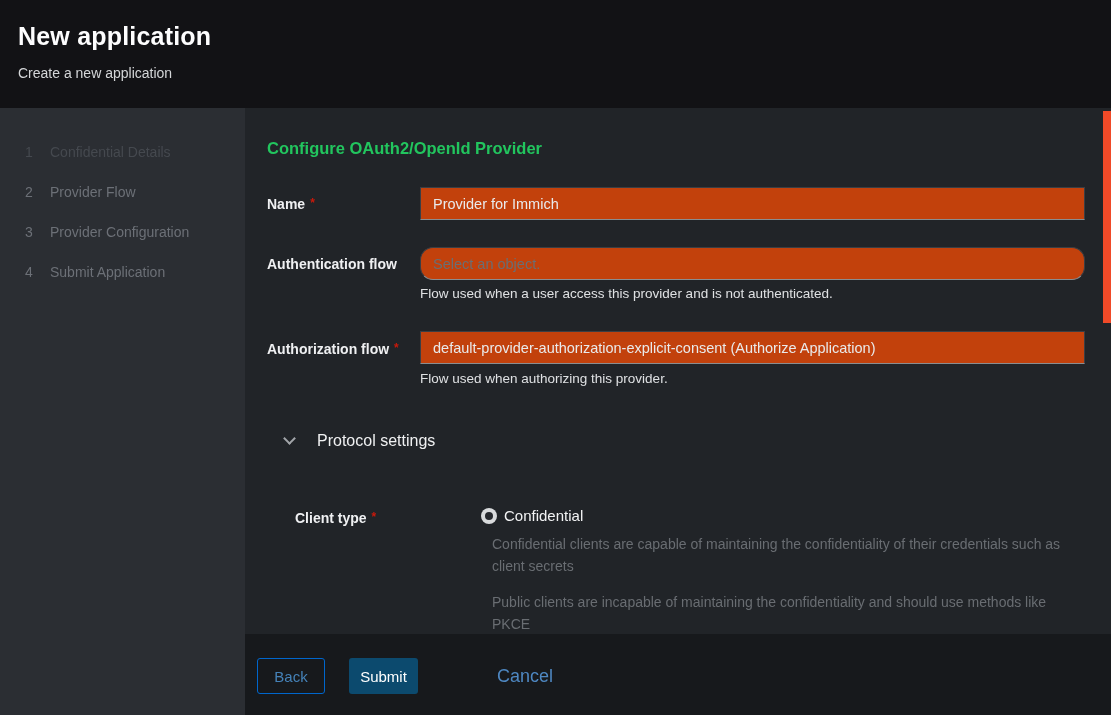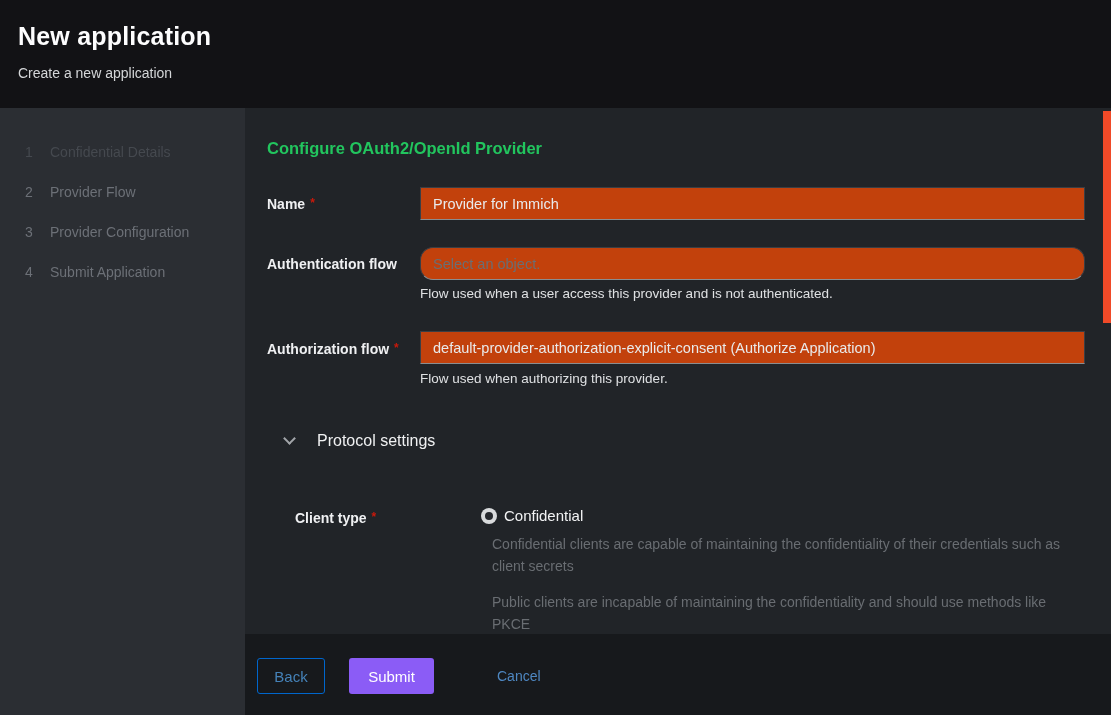--- a/index.html
+++ b/index.html
@@ -92,25 +92,25 @@
   }
   .btn {
     position: absolute; top: 24px; height: 36px; border-radius: 3px;
     font-size: 15px; font-family: "Liberation Sans", sans-serif; cursor: pointer;
   }
   .btn-back {
     left: 12px; width: 68px; background: transparent;
     border: 1px solid #0066cc; color: #4582b8;
   }
   .btn-submit {
-    left: 104px; width: 85px; background: #8b5cf6; border: none; color: #ffffff;
+    left: 104px; width: 69px; background: #0c4a6e; border: none; color: #ffffff;
   }
   .link-cancel {
     position: absolute; left: 252px; top: 24px; height: 36px;
-    display: flex; align-items: center; font-size: 14px; color: #4e87c1;
+    display: flex; align-items: center; font-size: 18px; color: #4e87c1;
     cursor: pointer; text-decoration: none;
   }
 
   
   .scroll-thumb {
     position: absolute; left: 1103px; top: 111px; width: 8px; height: 212px;
     background: #f04a28; cursor: grab;
   }
 </style>
 </head>

